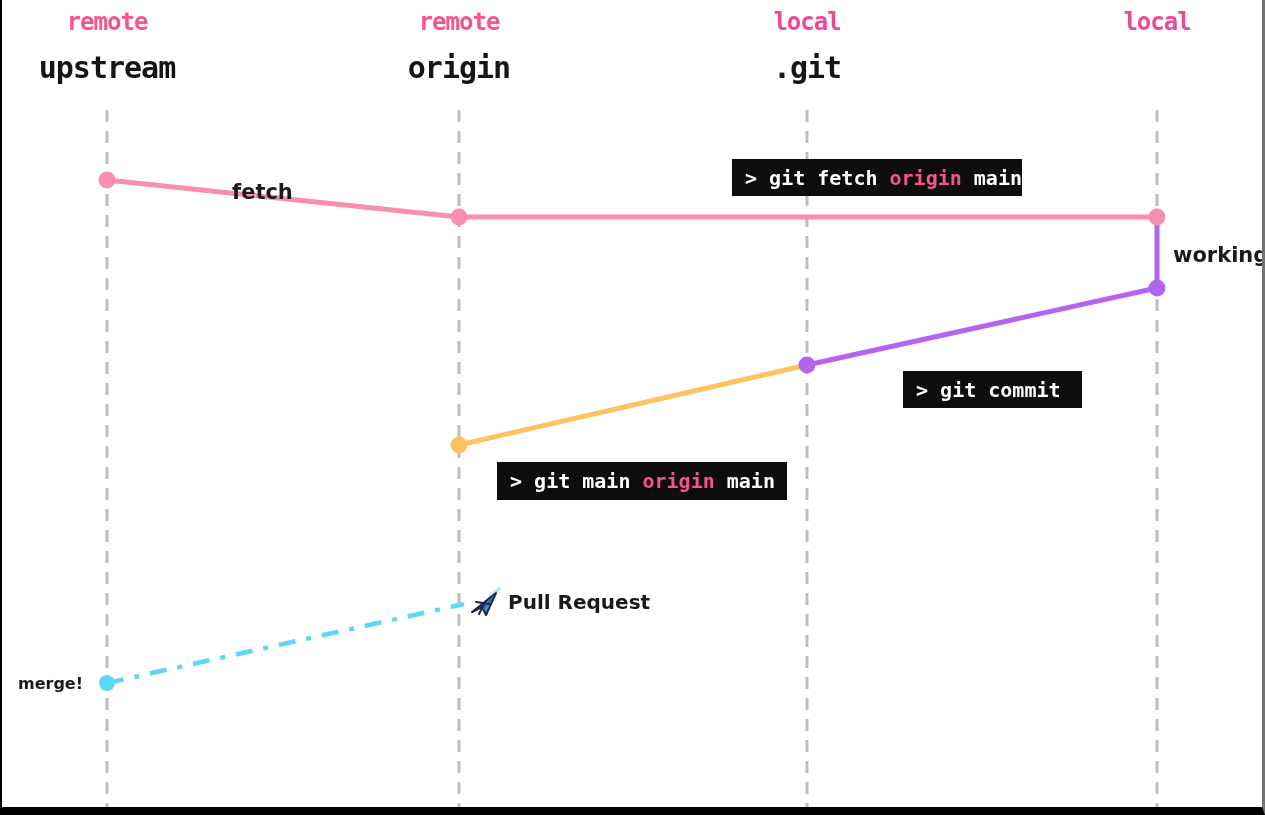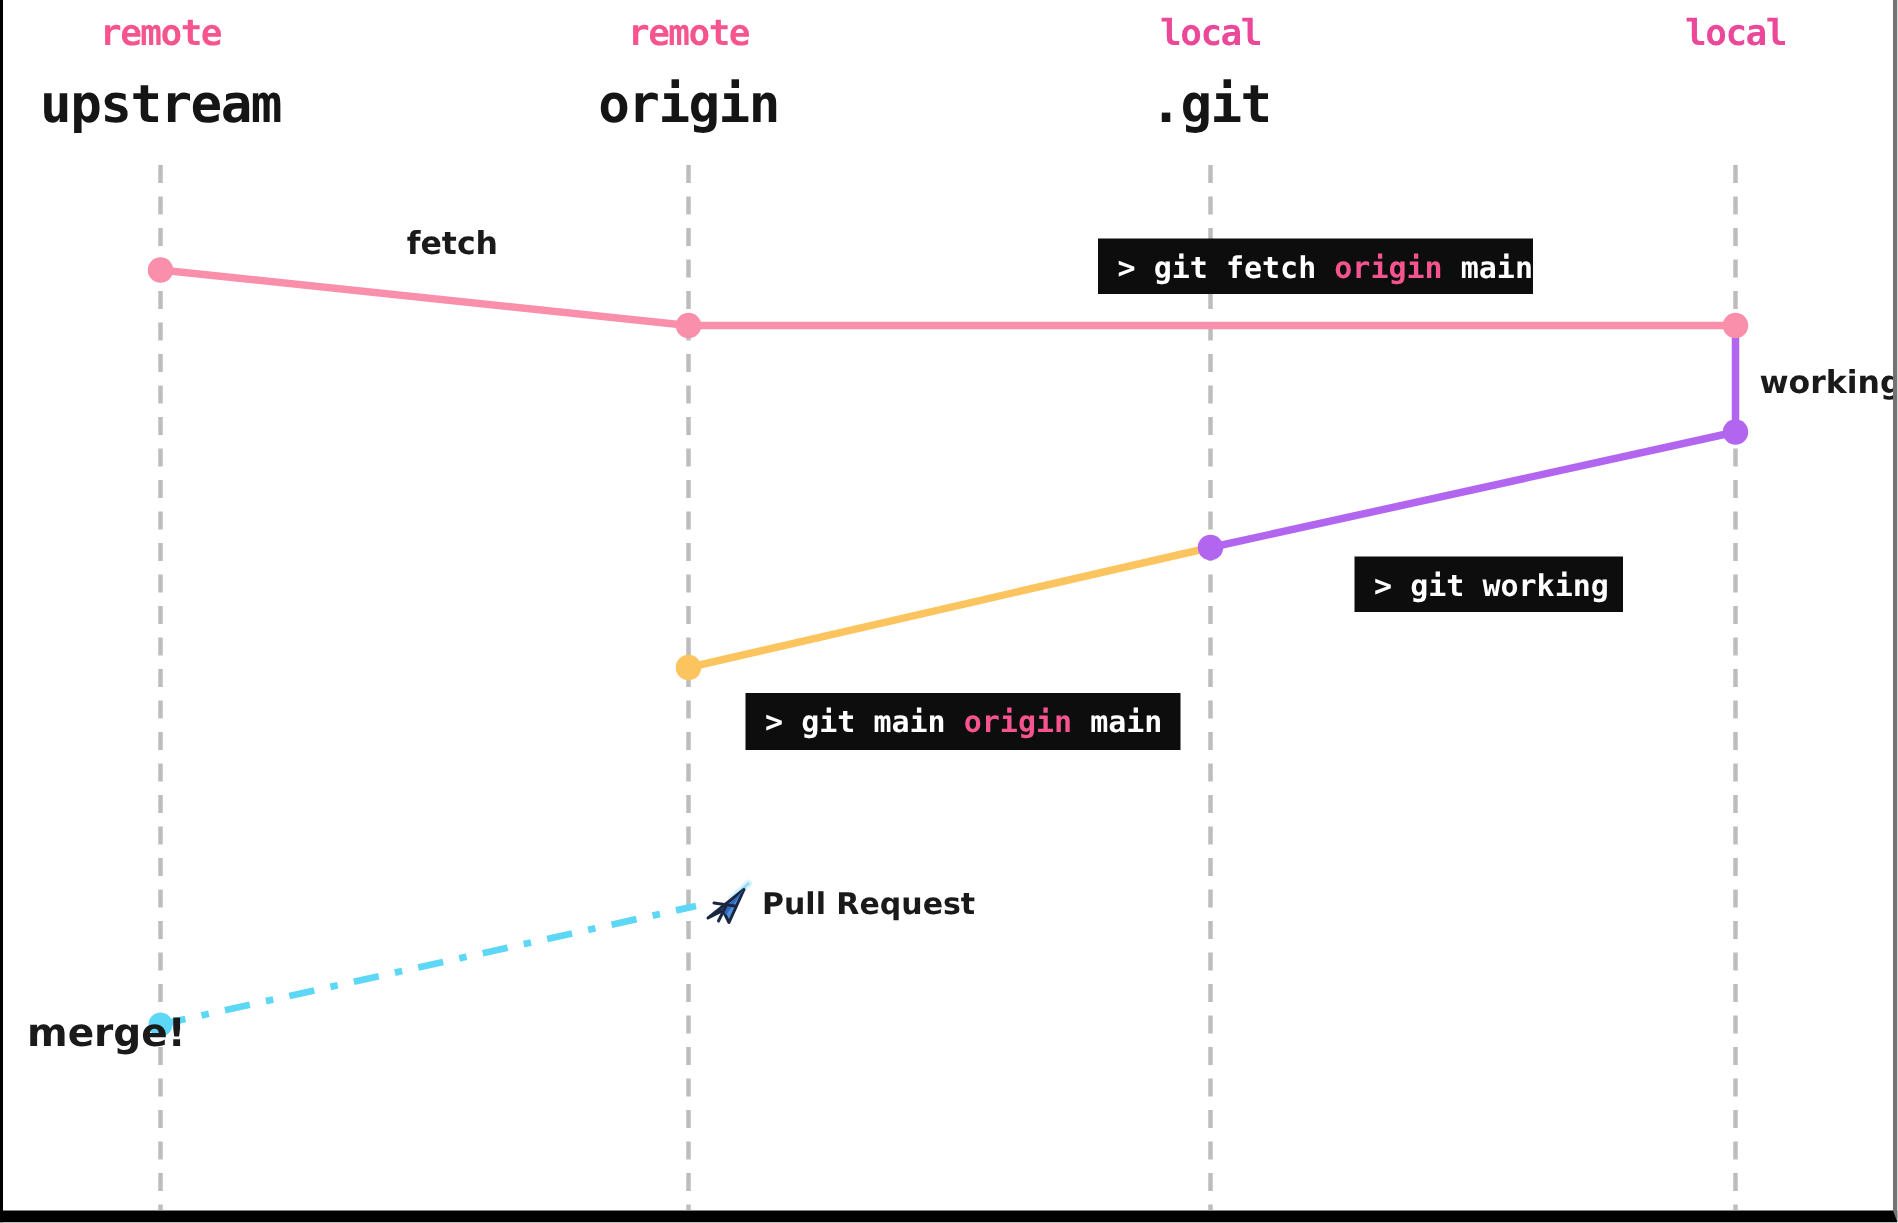--- a/index.html
+++ b/index.html
@@ -29,21 +29,21 @@
     font-family: "DejaVu Sans Mono", monospace;
     font-size: 24px;
     font-weight: bold;
     letter-spacing: -1px;
   }
   .kind-remote { color: #F5548E; }
   .kind-local  { color: #ec4899; }
   .col-name {
     margin-top: 14px;
     font-family: "DejaVu Sans Mono", monospace;
-    font-size: 35px;
+    font-size: 30px;
     font-weight: bold;
     letter-spacing: -1px;
     color: #151515;
   }
 
   
   .hand {
     position: absolute;
     font-family: "DejaVu Sans", sans-serif;
     font-size: 21px;
@@ -109,42 +109,42 @@
     <div class="col-name">origin</div>
   </div>
   <div class="col-header" style="left:805px">
     <div class="col-kind kind-local">local</div>
     <div class="col-name">.git</div>
   </div>
   <div class="col-header" style="left:1155px">
     <div class="col-kind kind-local">local</div>
   </div>
 
-  <div class="hand" style="left:230px; top:150px; width:100px; text-align:right;">fetch</div>
+  <div class="hand" style="left:230px; top:180px; width:100px; text-align:left;">fetch</div>
   <div class="hand" style="left:1171px; top:243px;">working</div>
-  <div class="hand" style="left:16px; top:674px; font-size:26px;">merge!</div>
+  <div class="hand" style="left:16px; top:674px; font-size:16px;">merge!</div>
 
   <div class="pr-wrap" style="left:468px; top:586px;justify-content:space-between;">
     <span style="display:inline-flex;">
       <svg width="32" height="32" viewBox="0 0 32 32">
         <path d="M18 13 L29 3" stroke="#DDF2FC" stroke-width="5" stroke-linecap="round"></path>
         <path d="M18 13 L29 3" stroke="#8ED9F5" stroke-width="1.6" stroke-linecap="round"></path>
         <path d="M2 26 L26 7 L16 29 L12 21 Z" fill="#4D8FD9" stroke="#1b2740" stroke-width="2" stroke-linejoin="round"></path>
         <path d="M12 21 L26 7 L14 24 Z" fill="#2F6BC0"></path>
         <path d="M6 16 L20 18 M9 28 L14 18" stroke="#1b2740" stroke-width="2" stroke-linecap="round"></path>
       </svg>
     </span>
     <span class="hand" style="position:static; font-size:20px;">Pull Request</span>
   </div>
 
   <div class="cmd" style="left:730px; top:159px; width:290px; height:37px;">
     <span>&gt; </span><span>git fetch </span><span class="hl">origin</span><span> main</span>
   </div>
 
   <div class="cmd" style="left:901px; top:371px; width:179px; height:37px;">
-    <span>&gt; </span><span>git working</span><span class="hl"></span><span></span>
+    <span>&gt; </span><span>git commit</span><span class="hl"></span><span></span>
   </div>
 
   <div class="cmd" style="left:495px; top:462px; width:290px; height:38px;">
     <span>&gt; </span><span>git main </span><span class="hl">origin</span><span> main</span>
   </div>
 
 </div>
 
 </body></html>

